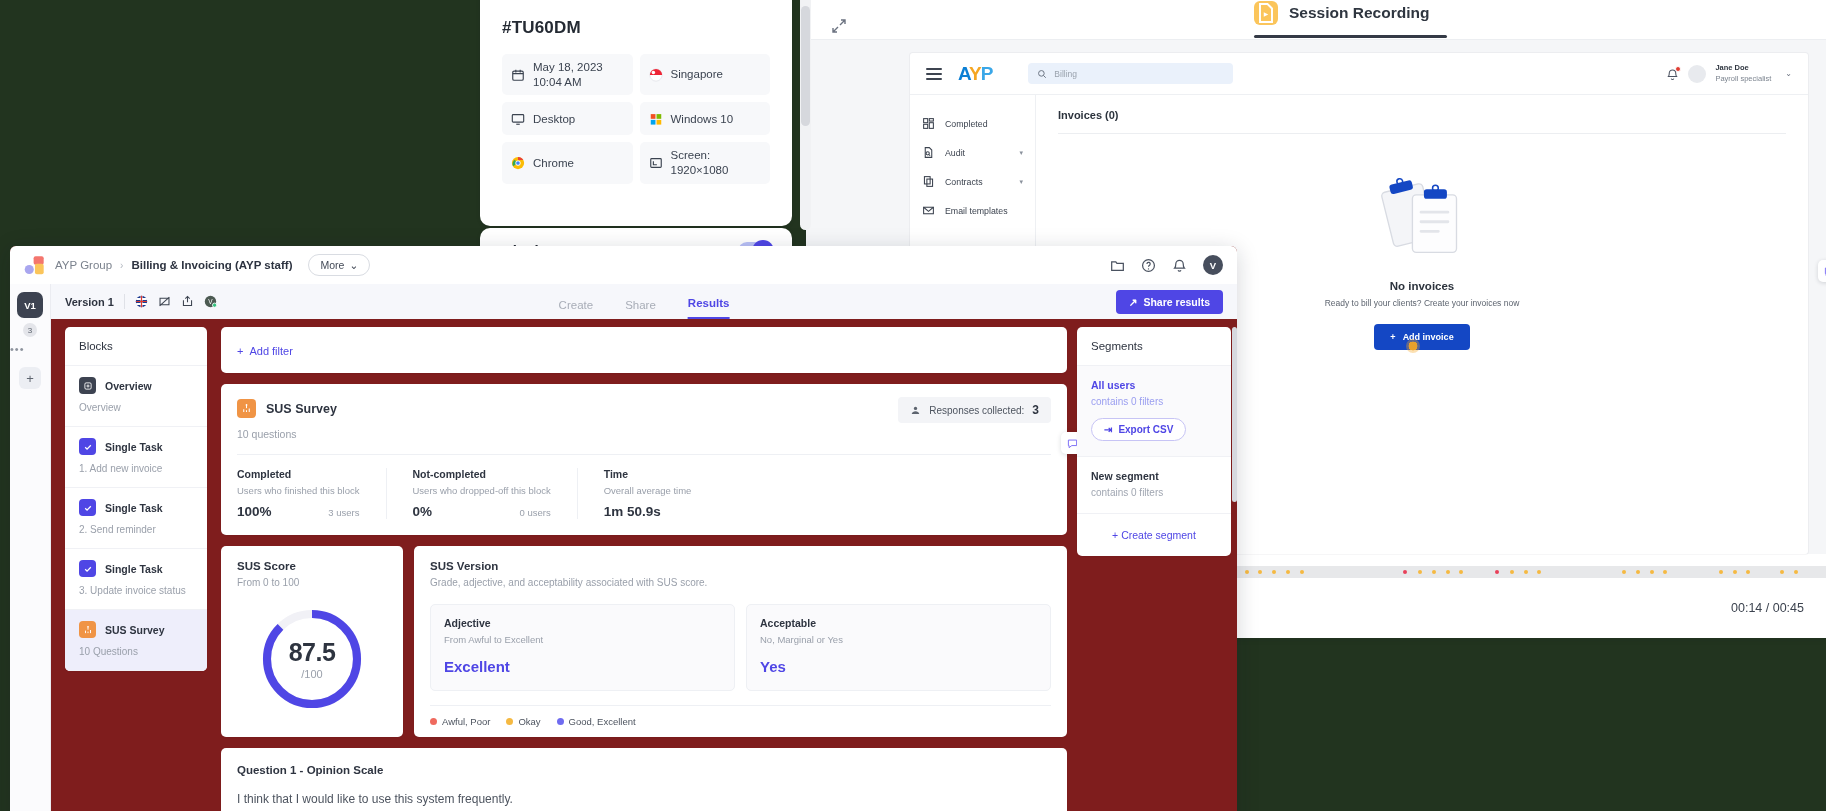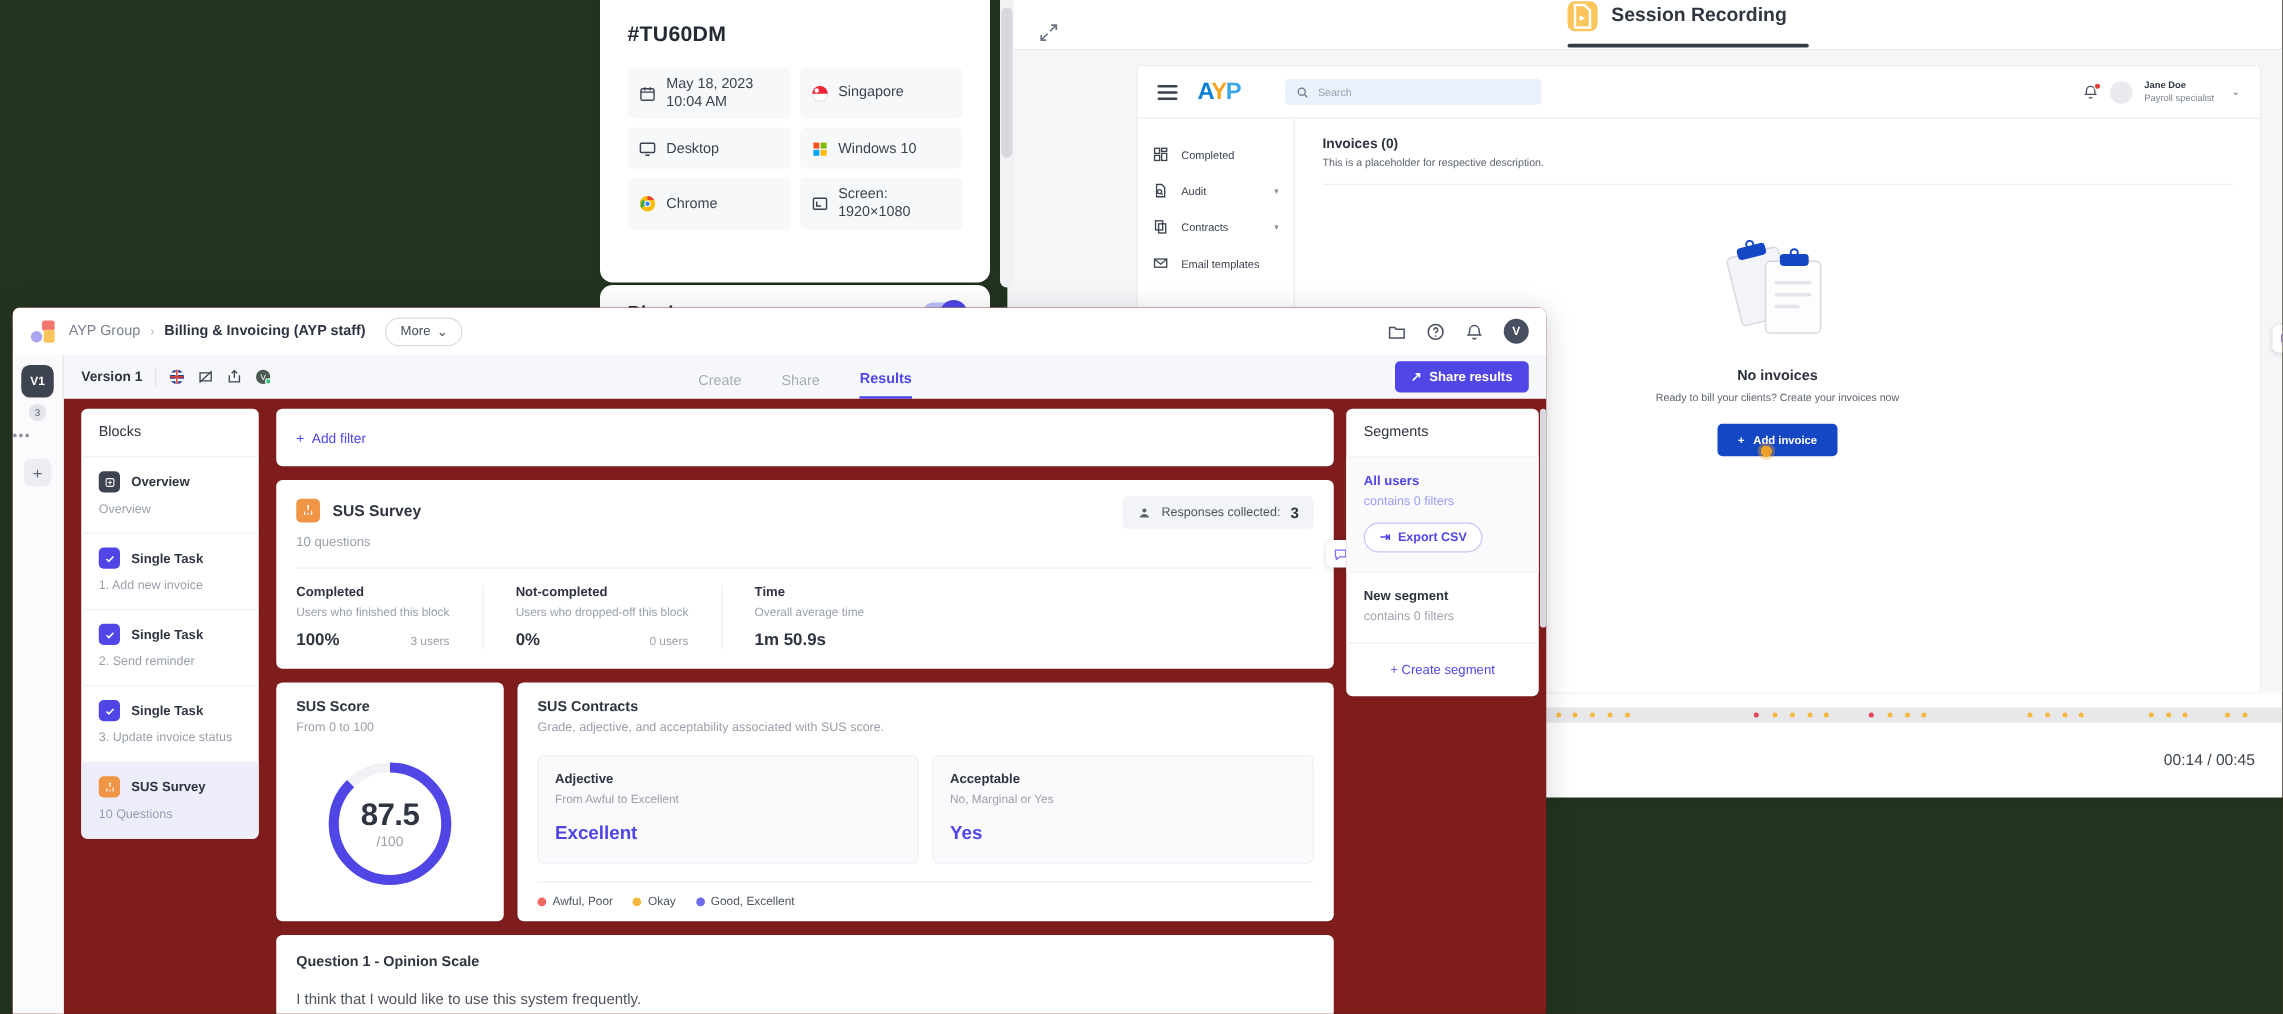--- a/index.html
+++ b/index.html
@@ -294,21 +294,21 @@
               <span></span>
               <span></span>
               <span></span>
             </span>
           <span class="ayp-logo"><span class="a">A</span><span class="y">Y</span><span class="p">P</span></span>
           <div class="ia-search">
             <svg class="mag" viewBox="0 0 16 16" fill="none" stroke="currentColor" stroke-width="1.6">
                 <circle cx="7" cy="7" r="4.5"></circle>
                 <path d="M10.5 10.5L14 14"></path>
               </svg>
-            <span class="ph">Search</span>
+            <span class="ph">Billing</span>
           </div>
           <div class="ia-user">
             <span class="bell-wrap">
               <svg viewBox="0 0 16 16" fill="none" stroke="currentColor" stroke-width="1.3">
                   <path d="M4 6.5a4 4 0 018 0c0 3 1 4 1 4H3s1-1 1-4z"></path>
                   <path d="M6.5 13a1.6 1.6 0 003 0"></path>
                 </svg>
               <i class="bell-dot"></i>
             </span>
             <span class="ia-avatar"></span>
@@ -350,21 +350,20 @@
             <div class="ia-nav">
               <svg class="nic" viewBox="0 0 16 16" fill="none" stroke="currentColor" stroke-width="1.3">
                   <rect x="2" y="4" width="12" height="8"></rect>
                   <path d="M2 4l6 5 6-5"></path>
                 </svg>
               <span>Email templates</span>
             </div>
           </div>
           <div class="ia-main">
             <div class="ia-h1">Invoices (0)</div>
-            <div class="ia-sub">This is a placeholder for respective description.</div>
             <div class="ia-rule"></div>
             <div class="empty-wrap">
               <svg class="clipboard" viewBox="0 0 100 96">
                 <g transform="rotate(-14 44 48)">
                   <rect x="14" y="16" width="44" height="58" rx="4" fill="#f4f5f8" stroke="#d8dbe2" stroke-width="1.4"></rect>
                   <rect x="24" y="10" width="24" height="10" rx="3" fill="#1447c4"></rect>
                   <circle cx="36" cy="9" r="3" fill="none" stroke="#1447c4" stroke-width="1.6"></circle>
                 </g>
                 <rect x="40" y="26" width="46" height="60" rx="4" fill="#fdfdfe" stroke="#d8dbe2" stroke-width="1.4"></rect>
                 <rect x="52" y="20" width="24" height="10" rx="3" fill="#1447c4"></rect>
@@ -737,21 +736,21 @@
                     <circle id="gauge-arc" cx="60" cy="60" r="50" fill="none" stroke="#4f46e5" stroke-width="9" stroke-linecap="butt" transform="rotate(-90 60 60)" stroke-dasharray="274.9 314.2"></circle>
                   </svg>
                   <div class="gauge-num">
                     <b>87.5</b>
                     <span>/100</span>
                   </div>
                 </div>
               </div>
 
               <div class="card analysis-card">
-                <div class="card-title">SUS Contracts</div>
+                <div class="card-title">SUS Version</div>
                 <div class="card-sub">Grade, adjective, and acceptability associated with SUS score.</div>
                 <div class="abox-row" id="analysis-boxes">
                     <div class="abox">
                       <div class="abox-name">Adjective</div>
                       <div class="abox-sub">From Awful to Excellent</div>
                       <div class="abox-val">Excellent</div>
                     </div>
                     <div class="abox">
                       <div class="abox-name">Acceptable</div>
                       <div class="abox-sub">No, Marginal or Yes</div>

